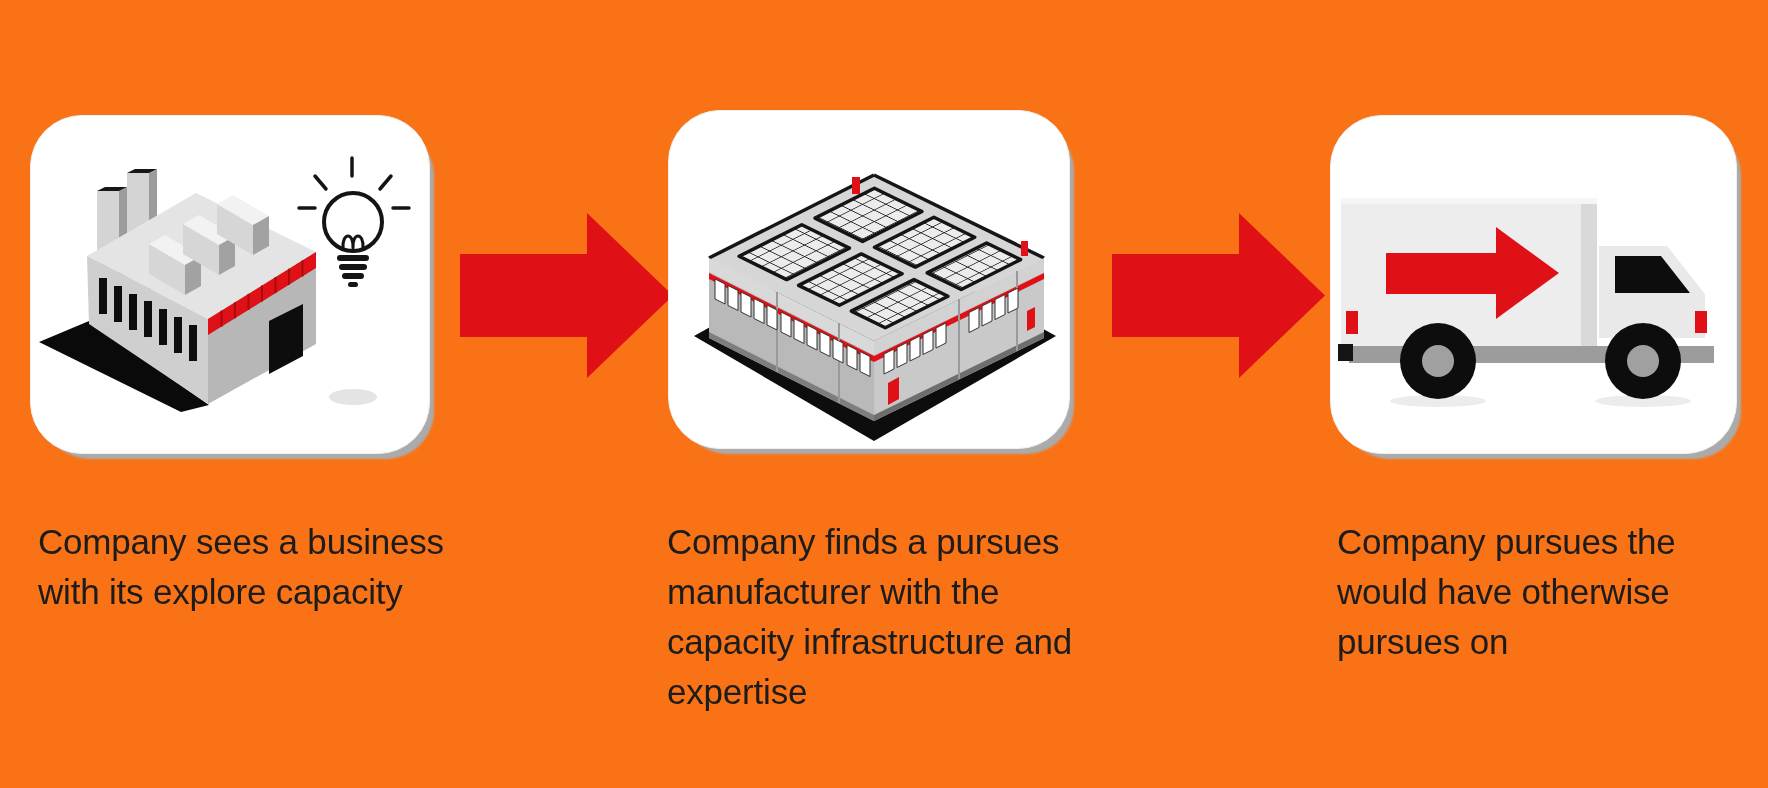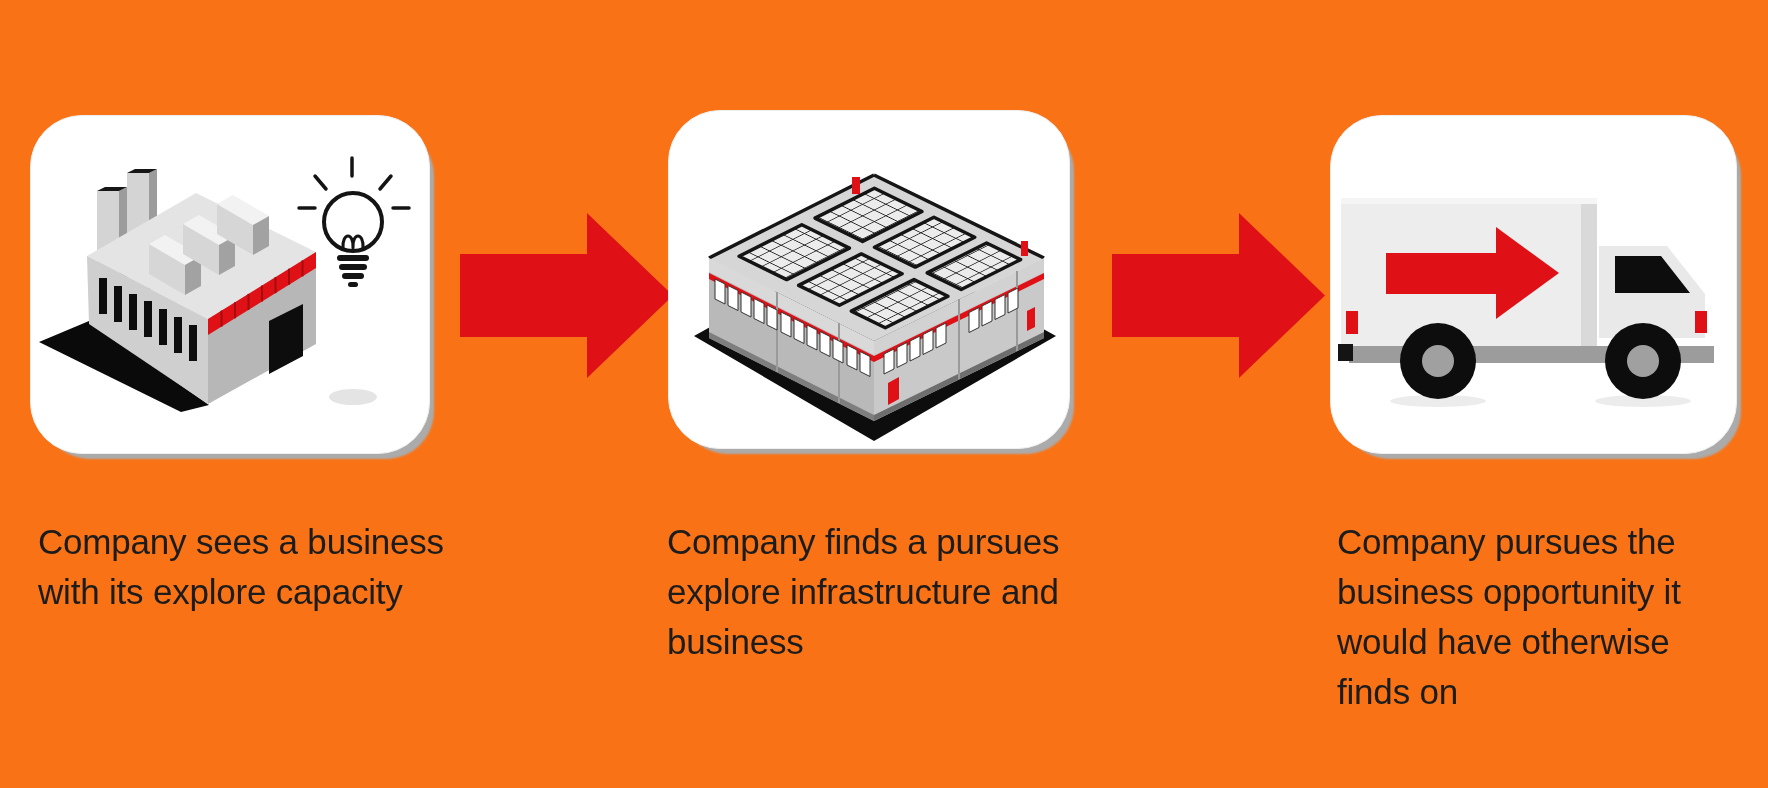--- a/index.html
+++ b/index.html
@@ -239,23 +239,23 @@
       </g>
     </svg>
   </div>
 
   <div class="caption caption1">
       <div class="cap-line">Company sees a business</div>
       <div class="cap-line">with its explore capacity</div>
     </div>
   <div class="caption caption2">
       <div class="cap-line">Company finds a pursues</div>
-      <div class="cap-line">explore infrastructure and</div>
-      <div class="cap-line">business</div>
+      <div class="cap-line">manufacturer with the</div>
+      <div class="cap-line">capacity infrastructure and</div>
+      <div class="cap-line">expertise</div>
     </div>
   <div class="caption caption3">
       <div class="cap-line">Company pursues the</div>
-      <div class="cap-line">business opportunity it</div>
       <div class="cap-line">would have otherwise</div>
-      <div class="cap-line">finds on</div>
+      <div class="cap-line">pursues on</div>
     </div>
 
 </div>
 
 </body></html>

